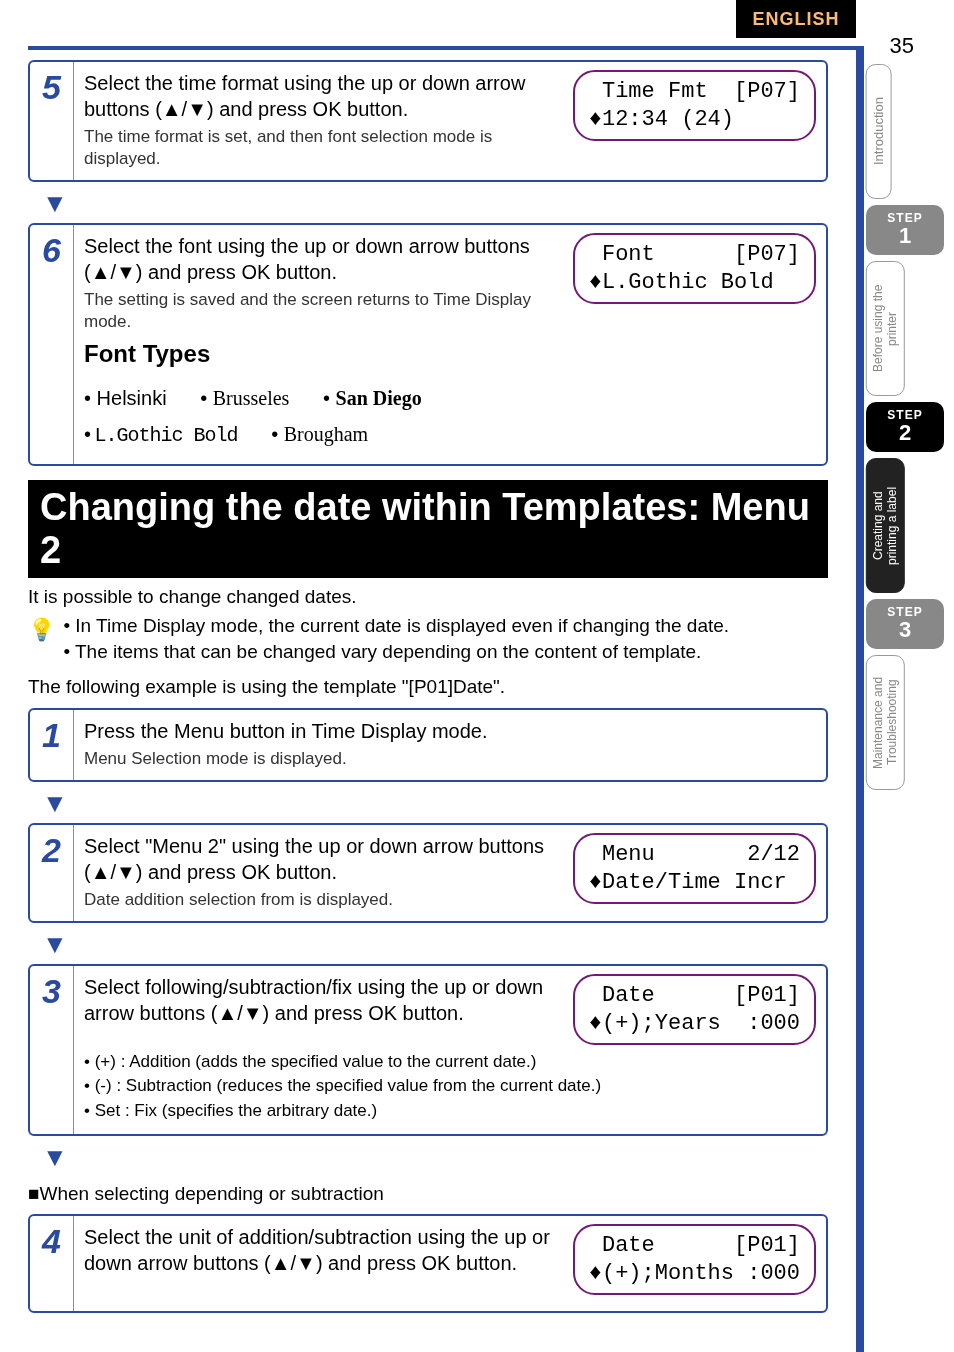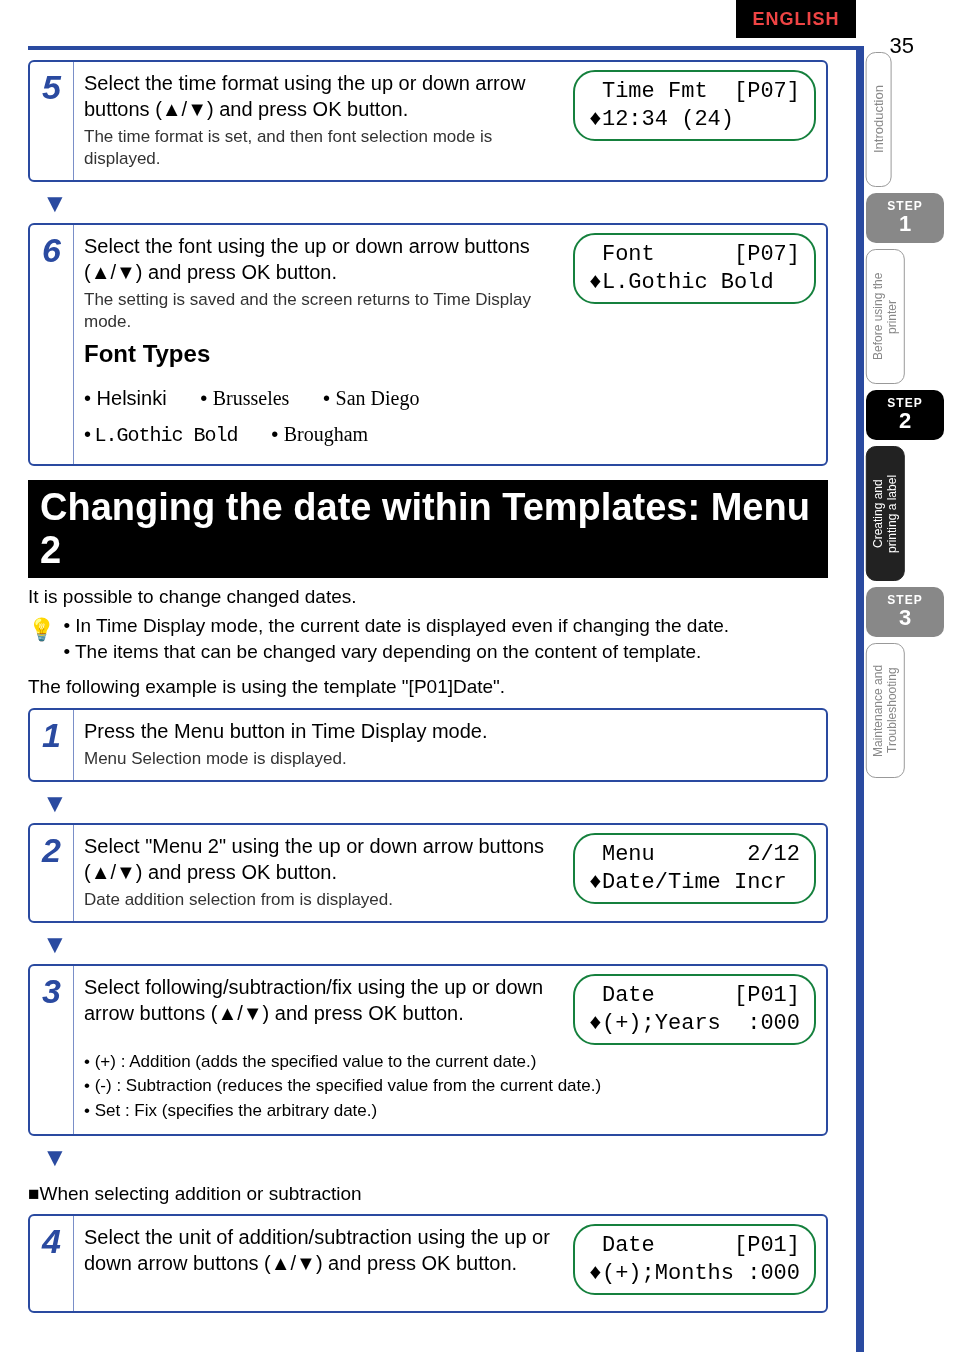--- a/index.html
+++ b/index.html
@@ -11,21 +11,21 @@
     position: relative;
     overflow: hidden;
   }
   .topbar {
     height: 38px;
     background: #000;
     position: absolute;
     right: 98px;
     top: 0;
     width: 120px;
-    color: #ef4444;
+    color: #fdba74;
     font-weight: bold;
     font-size: 18px;
     display: flex;
     align-items: center;
     justify-content: center;
     letter-spacing: 1px;
   }
   .pagenum {
     position: absolute;
     right: 40px;
@@ -75,21 +75,21 @@
     flex-shrink: 0;
   }
   .stepbody {
     flex: 1;
     padding: 8px 10px 10px 10px;
     font-size: 20px;
     line-height: 1.3;
   }
   .stepbody .small { font-size: 17px; color: #333; margin-top: 4px; }
   .lcd {
-    border: 2px solid #15803d;
+    border: 2px solid #701a75;
     border-radius: 22px;
     padding: 6px 14px;
     font-family: "Courier New", monospace;
     font-size: 22px;
     line-height: 1.25;
     white-space: pre;
     display: inline-block;
     float: right;
     margin-left: 8px;
     margin-bottom: 6px;
@@ -98,41 +98,41 @@
     color: #2a4aa0;
     font-size: 26px;
     margin: -6px 0 4px 14px;
   }
   .fonttypes { font-weight: bold; margin: 5px 0 10px 0; font-size: 24px; }
   .fonts { font-size: 20px; line-height: 1.8; }
   .fonts span { display: inline-block; margin-right: 28px; }
   .fonts .dot::before { content: "• "; font-family: Arial; font-weight: normal; }
   .f-helsinki { font-family: Arial, sans-serif; }
   .f-brusseles { font-family: "Times New Roman", serif; }
-  .f-sandiego { font-family: "Times New Roman", serif; font-weight: normal; }
+  .f-sandiego { font-family: "Times New Roman", serif; font-weight: bold; }
   .f-lgothic { font-family: "Courier New", monospace; letter-spacing: -1px; }
   .f-brougham { font-family: Georgia, serif; }
   .sectionhdr {
     background: #000;
     color: #fff;
     font-weight: bold;
     font-size: 38px;
     padding: 6px 12px;
     margin: 14px 0 6px 0;
   }
   p { font-size: 19px; line-height: 1.35; }
   .tip { display: flex; align-items: flex-start; gap: 8px; margin: 4px 0 10px 0; }
   .tip .bulb { font-size: 22px; line-height: 1; padding-top: 6px; }
   .bullets { font-size: 17px; margin-top: 6px; }
   .bullets div { margin-bottom: 2px; }
   .subhdr { font-size: 19px; margin: 8px 0; }
   .square { font-family: Arial; }
 
   
-  .sidetabs { position: absolute; right: 10px; top: 52px; width: 78px; }
+  .sidetabs { position: absolute; right: 10px; top: 64px; width: 78px; }
   .tab {
     writing-mode: vertical-rl;
     transform: rotate(180deg);
     text-align: center;
     border: 1px solid #999;
     border-radius: 10px;
     padding: 18px 4px;
     margin-bottom: 6px;
     font-size: 13px;
     color: #888;
@@ -236,21 +236,21 @@
       <div>Select following/subtraction/fix using the up or down arrow buttons (▲/▼) and press OK button.</div>
       <div class="bullets" style="clear:both">
         <div>• (+)    : Addition (adds the specified value to the current date.)</div>
         <div>• (-)    : Subtraction (reduces the specified value from the current date.)</div>
         <div>• Set   : Fix (specifies the arbitrary date.)</div>
       </div>
     </div>
   </div>
   <div class="downarrow">▼</div>
 
-  <p class="subhdr square">■When selecting addition or subtraction</p>
+  <p class="subhdr square">■When selecting depending or subtraction</p>
 
   <div class="stepbox">
     <div class="stepnum">4</div>
     <div class="stepbody">
       <div class="lcd"> Date      [P01]
 ♦(+);Months :000</div>
       <div>Select the unit of addition/subtraction using the up or down arrow buttons (▲/▼) and press OK button.</div>
     </div>
   </div>
 

